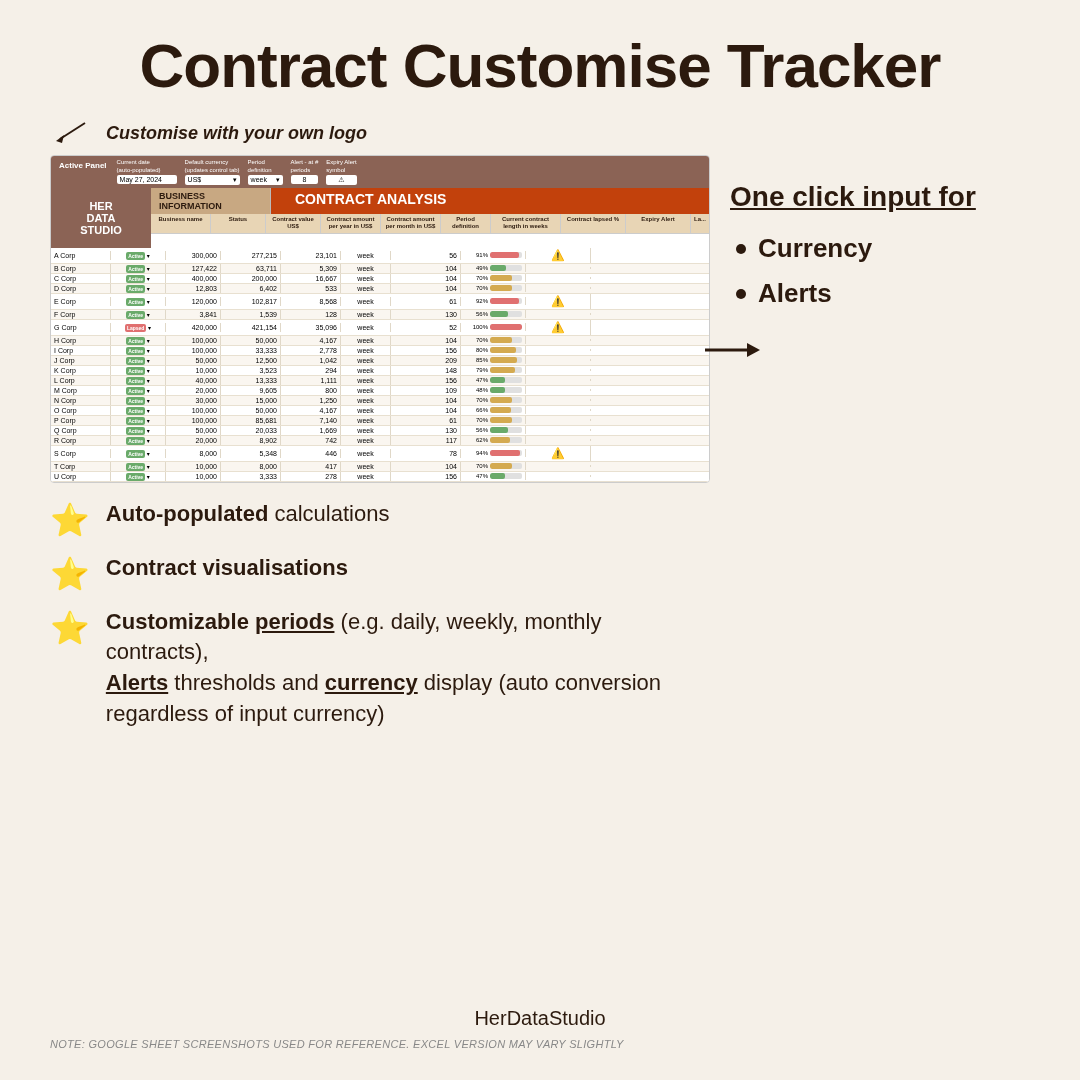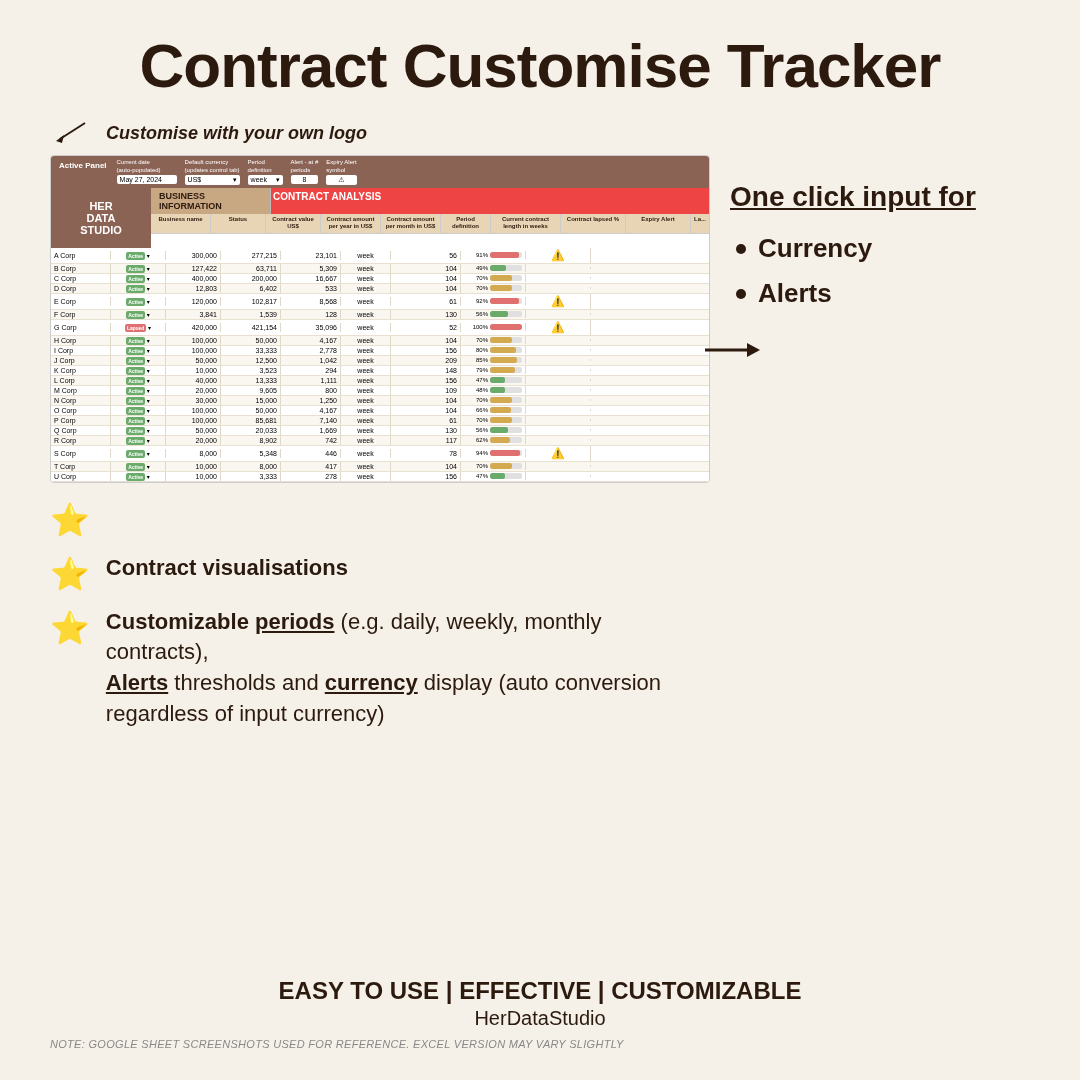--- a/index.html
+++ b/index.html
@@ -232,21 +232,21 @@
                 <span style="background:white;font-size:7px;padding:1px 3px;border-radius:2px;min-width:20px;text-align:center;">⚠</span>
               </div>
             </div>
           </div>
 
           <div style="display:flex;">
             <div class="logo-cell">HER<br>DATA<br>STUDIO</div>
             <div style="flex:1;display:flex;flex-direction:column;">
               <div style="display:flex;">
                 <div style="background:#c8a882;color:#2c1a0e;font-size:9px;font-weight:bold;padding:3px 8px;width:120px;flex-shrink:0;border-right:1px solid #bbb;">BUSINESS INFORMATION</div>
-                <div style="background:#ef4444;color:white;font-size:10px;font-weight:bold;padding:3px 2px;flex:1;">CONTRACT ANALYSIS</div>
+                <div style="background:#c2410c;color:white;font-size:14px;font-weight:bold;padding:3px 24px;flex:1;">CONTRACT ANALYSIS</div>
               </div>
 
               <div style="display:flex;background:#e8d5b5;border-bottom:1px solid #ccc;">
                 <div style="font-size:6px;padding:2px 3px;border-right:1px solid #ccc;text-align:center;font-weight:bold;color:#2c1a0e;width:60px;flex-shrink:0;line-height:1.3;">Business name</div>
                 <div style="font-size:6px;padding:2px 3px;border-right:1px solid #ccc;text-align:center;font-weight:bold;color:#2c1a0e;width:55px;flex-shrink:0;line-height:1.3;">Status</div>
                 <div style="font-size:6px;padding:2px 3px;border-right:1px solid #ccc;text-align:center;font-weight:bold;color:#2c1a0e;width:55px;flex-shrink:0;line-height:1.3;">Contract value US$</div>
                 <div style="font-size:6px;padding:2px 3px;border-right:1px solid #ccc;text-align:center;font-weight:bold;color:#2c1a0e;width:60px;flex-shrink:0;line-height:1.3;">Contract amount per year in US$</div>
                 <div style="font-size:6px;padding:2px 3px;border-right:1px solid #ccc;text-align:center;font-weight:bold;color:#2c1a0e;width:60px;flex-shrink:0;line-height:1.3;">Contract amount per month in US$</div>
                 <div style="font-size:6px;padding:2px 3px;border-right:1px solid #ccc;text-align:center;font-weight:bold;color:#2c1a0e;width:50px;flex-shrink:0;line-height:1.3;">Period definition</div>
                 <div style="font-size:6px;padding:2px 3px;border-right:1px solid #ccc;text-align:center;font-weight:bold;color:#2c1a0e;width:70px;flex-shrink:0;line-height:1.3;">Current contract length in weeks</div>
@@ -727,20 +727,21 @@
           <svg width="60" height="30" viewBox="0 0 60 30">
             <path d="M0,15 L45,15" stroke="#2c1a0e" stroke-width="3" fill="none"></path>
             <polygon points="42,8 55,15 42,22" fill="#2c1a0e"></polygon>
           </svg>
         </div>
       </div>
 
       <div class="bottom-features" style="margin-top:16px;">
         <div class="feature-row">
           <span class="star-icon">⭐</span>
+          <span class="feature-text"><span class="bold">Auto-populated</span> calculations</span>
         </div>
         <div class="feature-row">
           <span class="star-icon">⭐</span>
           <span class="feature-text"><span class="bold">Contract visualisations</span></span>
         </div>
         <div class="feature-row">
           <span class="star-icon">⭐</span>
           <span class="feature-text">
             <span class="bold">Customizable <span class="underline">periods</span></span> (e.g. daily, weekly, monthly contracts),<br>
             <span class="bold underline">Alerts</span> thresholds and <span class="bold underline">currency</span> display (auto conversion regardless of input currency)
@@ -758,17 +759,16 @@
         </li>
         <li class="feature-item">
           <span class="bullet"></span>
           <span><span class="feature-bold">Alerts</span></span>
         </li>
       </ul>
     </div>
   </div>
 
   <div style="margin-top:auto;">
-    <div class="footer-tagline">EASY TO USE | EFFECTIVE | CUSTOMIZABLE</div>
     <div class="footer-brand">HerDataStudio</div>
     <div class="disclaimer">NOTE: GOOGLE SHEET SCREENSHOTS USED FOR REFERENCE. EXCEL VERSION MAY VARY SLIGHTLY</div>
   </div>
 </div>
 
 </body></html>

